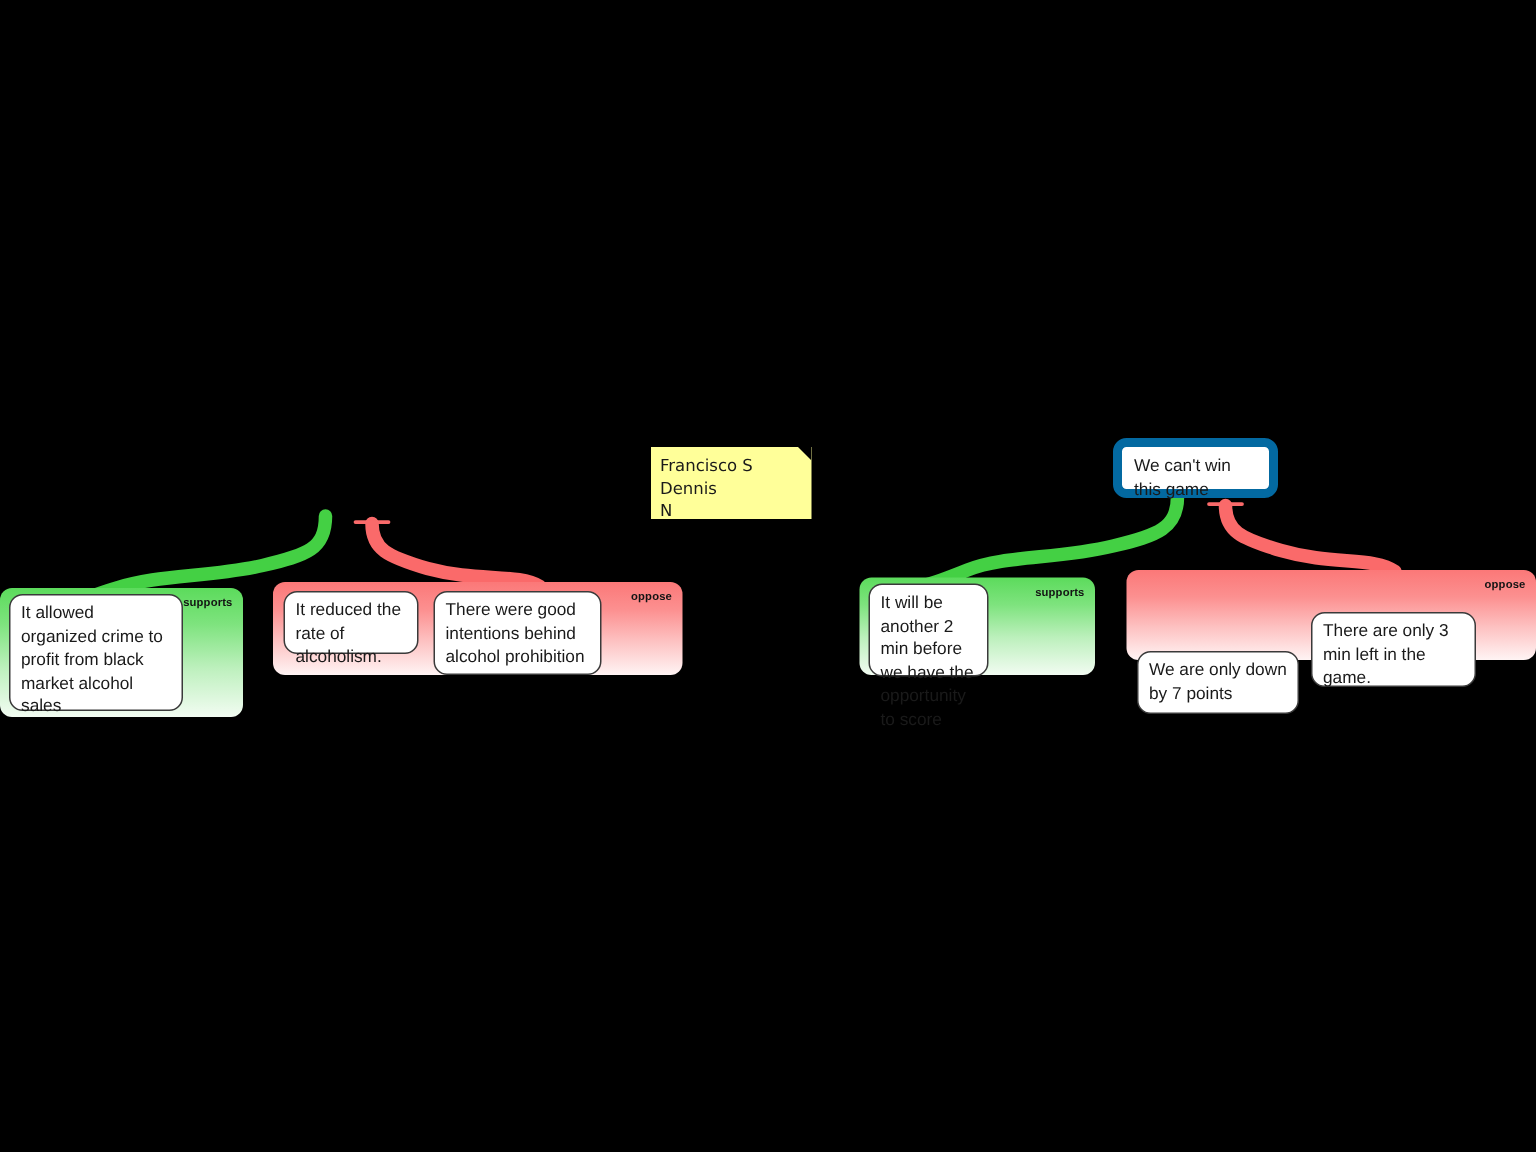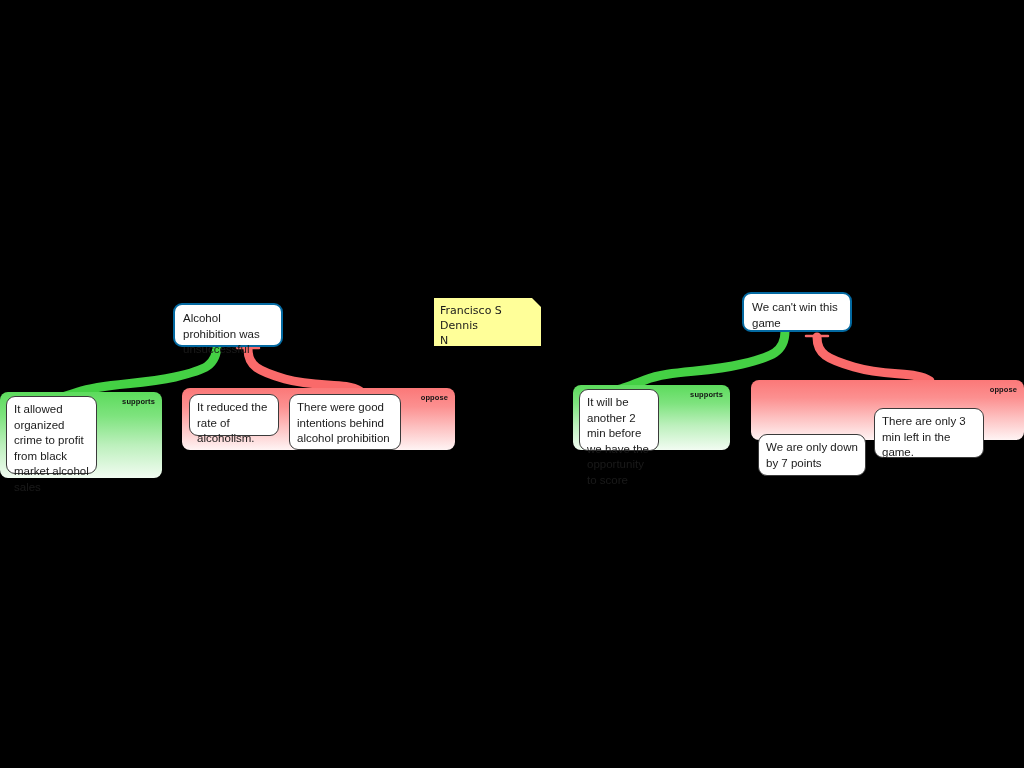--- a/index.html
+++ b/index.html
@@ -30,21 +30,21 @@
     left: 0; top: 0;
     width: 1024px;
     height: 768px;
     pointer-events: none;
   }
 
   
   .claim-node {
     position: absolute;
     background: #ffffff;
-    border: 2px solid #0369a1;
+    border: 6px solid #0369a1;
     border-radius: 9px;
     box-sizing: border-box;
     padding: 6px 8px 5px 8px;
     font-size: 11.5px;
     line-height: 15.5px;
     color: #1a1a1a;
     z-index: 6;
   }
 
   
@@ -121,28 +121,25 @@
 
     <line x1="237" y1="348" x2="259" y2="348" stroke="#fa6a6a" stroke-width="2.5" stroke-linecap="round"></line>
 
     <path d="M 785,331 C 785,352 772,357 742,364 C 705,373 670,370 645,380 C 630,386 622,389 617,390" fill="none" stroke="#44d044" stroke-width="9" stroke-linecap="round"></path>
 
     <path d="M 817,337 C 817,354 827,359 854,367 C 888,377 916,371 930,381" fill="none" stroke="#fa6a6a" stroke-width="9" stroke-linecap="round"></path>
 
     <line x1="806" y1="336" x2="828" y2="336" stroke="#fa6a6a" stroke-width="2.5" stroke-linecap="round"></line>
   </svg>
 
-  <div class="claim-node" style="left:173px; top:303px; width:110px; height:44px;">
-    <span>Alcohol prohibition was unsuccessful</span>
-  </div>
 
   <div class="group supports" style="left:0px; top:392px; width:162px; height:86px;">
     <span class="group-label">supports</span>
   </div>
-  <div class="card" style="left:6px; top:396px; width:91px; height:78px;">
+  <div class="card" style="left:6px; top:396px; width:116px; height:78px;">
     <span>It allowed organized crime to profit from black market alcohol sales</span>
   </div>
 
   <div class="group oppose" style="left:182px; top:388px; width:273px; height:62px;">
     <span class="group-label">oppose</span>
   </div>
   <div class="card" style="left:189px; top:394px; width:90px; height:42px;">
     <span>It reduced the rate of alcoholism.</span>
   </div>
   <div class="card" style="left:289px; top:394px; width:112px; height:56px;">

